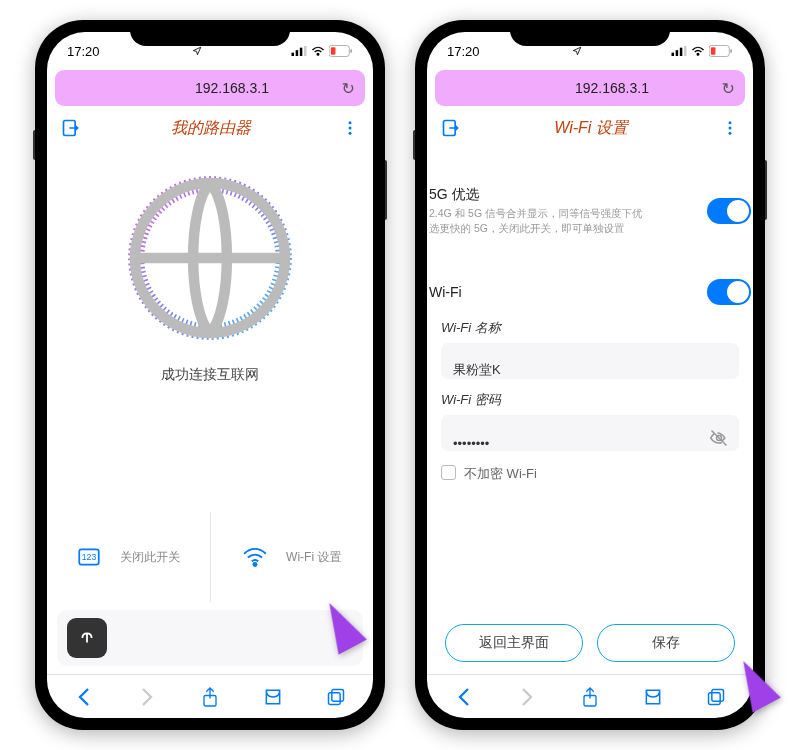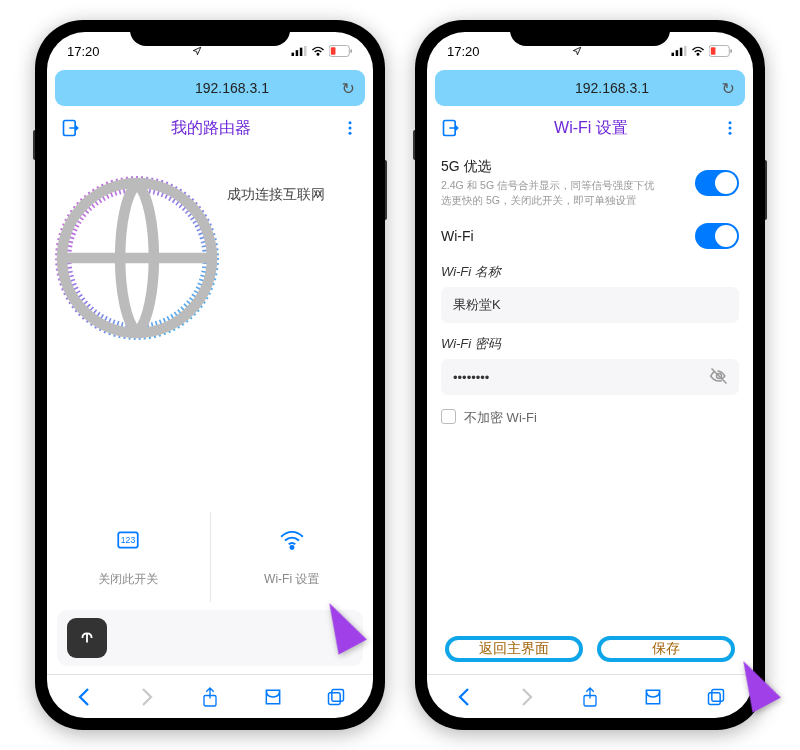--- a/index.html
+++ b/index.html
@@ -9,64 +9,64 @@
 .phone::before { content:""; position:absolute; left:-2px; top:110px; width:2px; height:30px; background:#333; border-radius:2px 0 0 2px; }
 .phone::after { content:""; position:absolute; right:-2px; top:140px; width:2px; height:60px; background:#333; border-radius:0 2px 2px 0; }
 
 .screen { width: 100%; height: 100%; background: #fff; border-radius: 38px; overflow: hidden; position: relative; display: flex; flex-direction: column; }
 .notch { position: absolute; top: 0; left: 50%; transform: translateX(-50%); width: 160px; height: 26px; background: #000; border-radius: 0 0 16px 16px; z-index: 10; }
 
 .status-bar { height: 38px; display: flex; justify-content: space-between; align-items: center; padding: 0 20px; font-size: 13px; font-weight: 400; }
 .status-right { display: flex; align-items: center; gap: 4px; }
 .status-right svg { display: block; }
 
-.url-bar { height: 36px; background: #7dd3fc; margin: 0 8px; border-radius: 9px; display: flex; align-items: center; justify-content: center; position: relative; font-size: 14px; color: #222; padding-left: 44px; }
+.url-bar { height: 36px; background: #f0abfc; margin: 0 8px; border-radius: 9px; display: flex; align-items: center; justify-content: center; position: relative; font-size: 14px; color: #222; padding-left: 44px; }
 .url-bar .refresh { position: absolute; right: 10px; color: #555; font-size: 16px; }
 
 .app-header { height: 44px; display: flex; align-items: center; justify-content: space-between; padding: 0 14px; }
-.app-header .title { font-size: 16px; font-weight: 500; color: #6d28d9; }
+.app-header .title { font-size: 16px; font-weight: 500; color: #c2410c; font-style: italic; }
 .icon-btn { color: #007aff; display: flex; align-items: center; justify-content: center; }
 
 .content { flex: 1; overflow: hidden; display: flex; flex-direction: column; }
 
 
-.dial-wrap { display: flex; align-items: flex-start; padding-top: 18px; }
+.dial-wrap { display: flex; flex-direction: column; align-items: center; padding-top: 18px; }
 .dial { width: 180px; height: 180px; position: relative; }
 .dial svg { width: 100%; height: 100%; }
 .globe { position: absolute; inset: 0; display: flex; align-items: center; justify-content: center; color: #bbb; }
 .status-text { margin-top: 18px; font-size: 14px; color: #444; }
 
 .bottom-actions { display: flex; margin-top: auto; height: 90px; }
-.action-col { flex: 1; display: flex; flex-direction: column; align-items: center; justify-content: center; gap: 18px; color: #888; font-size: 12px; }
+.action-col { flex: 1; display: flex; flex-direction: row; align-items: center; justify-content: center; gap: 18px; color: #888; font-size: 12px; }
 .action-col + .action-col { border-left: 1px solid #e5e5e5; }
 .action-col svg { color: #007aff; }
 
 .app-banner { margin: 8px 10px; background: #f7f7f9; border-radius: 10px; display: flex; align-items: center; gap: 10px; padding: 8px 10px; }
 .app-icon { width: 40px; height: 40px; background: #333; border-radius: 9px; display: flex; align-items: center; justify-content: center; color: #fff; }
 .app-banner .t1 { font-size: 14px; color: #007aff; }
 .app-banner .t2 { font-size: 10px; color: #999; margin-top: 2px; }
 
 
 .hint { font-size: 11.5px; color: #666; padding: 10px 14px; line-height: 1.5; }
-.setting-row { padding: 8px 14px; display: flex; justify-content: space-between; align-items: center; gap: 27px; }
+.setting-row { padding: 8px 2px; display: flex; justify-content: space-between; align-items: center; gap: 27px; margin-top: 28px; }
 .setting-row .label { font-size: 14px; color: #222; }
 .setting-row .desc { font-size: 10.5px; color: #999; line-height: 1.4; margin-top: 2px; max-width: 220px; }
 .toggle { width: 44px; height: 26px; background: #007aff; border-radius: 13px; position: relative; flex-shrink: 0; }
 .toggle::after { content:""; position:absolute; right:2px; top:2px; width:22px; height:22px; background:#fff; border-radius:50%; }
 
 .field-block { padding: 6px 14px; }
 .field-label { font-size: 13px; color: #333; margin-bottom: 6px; font-style: italic; }
-.field-input { height: 36px; background: #f6f6f8; border-radius: 7px; display: flex; align-items: center; padding: 0 12px; font-size: 13px; color: #333; position: relative; }
+.field-input { height: 36px; background: #f6f6f8; border-radius: 7px; display: flex; align-items: flex-end; padding: 0 12px; font-size: 13px; color: #333; position: relative; }
 .field-input .eye { position: absolute; right: 10px; color: #999; }
 
 .checkbox-row { display: flex; gap: 8px; padding: 8px 14px; font-size: 13px; color: #666; }
 .checkbox { width: 15px; height: 15px; border: 1.5px solid #bbb; border-radius: 3px; }
 
 .btn-row { display: flex; gap: 14px; padding: 0 18px; margin-top: auto; margin-bottom: 12px; }
-.btn { flex: 1; height: 26px; border: 4px solid #0ea5e9; border-radius: 19px; display: flex; align-items: center; justify-content: center; font-size: 14px; color: #a16207; }
+.btn { flex: 1; height: 38px; border: 1px solid #0ea5e9; border-radius: 19px; display: flex; align-items: center; justify-content: center; font-size: 14px; color: #404040; }
 
 .safari-bar { height: 44px; border-top: 1px solid #e0e0e0; display: flex; align-items: center; justify-content: space-around; padding: 0 6px; }
 .safari-bar .nav { color: #007aff; width: 40px; display: flex; justify-content: center; }
 .safari-bar .nav.dim { color: #c9c9cc; }
 
 .arrow-annot { position: absolute; width: 0; height: 0; border-left: 16px solid transparent; border-right: 16px solid transparent; border-bottom: 50px solid #a040e8; transform: rotate(-28deg); filter: drop-shadow(0 2px 3px rgba(0,0,0,.3)); z-index: 20; }
 .phone1 .arrow-annot { bottom: 80px; right: 28px; }
 .phone2 .arrow-annot { bottom: 22px; right: -6px; }
 </style>
 </head>

